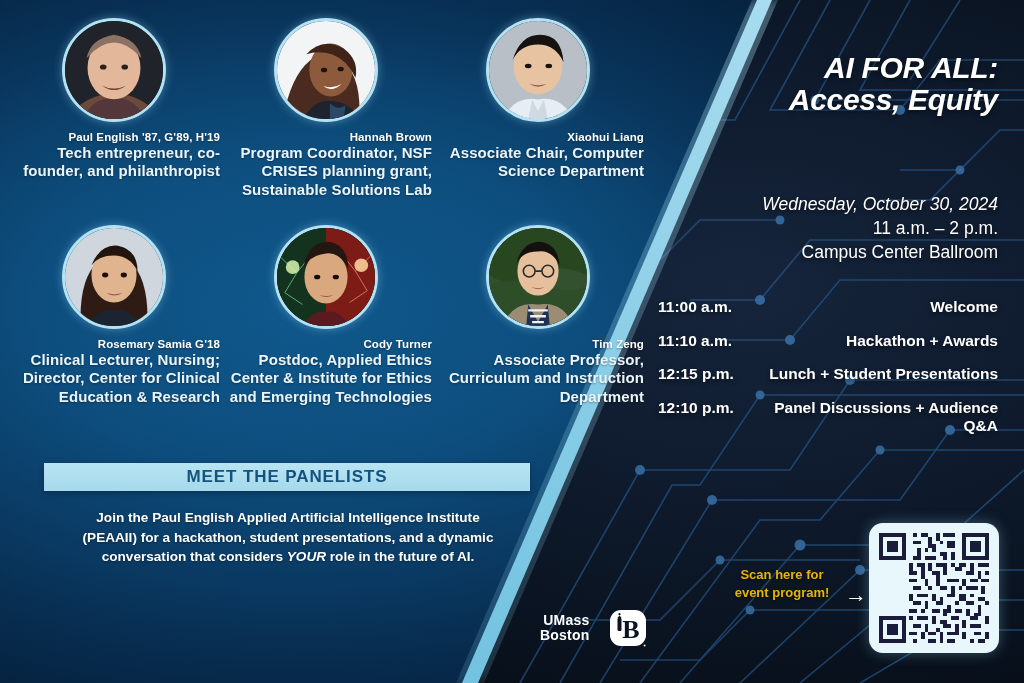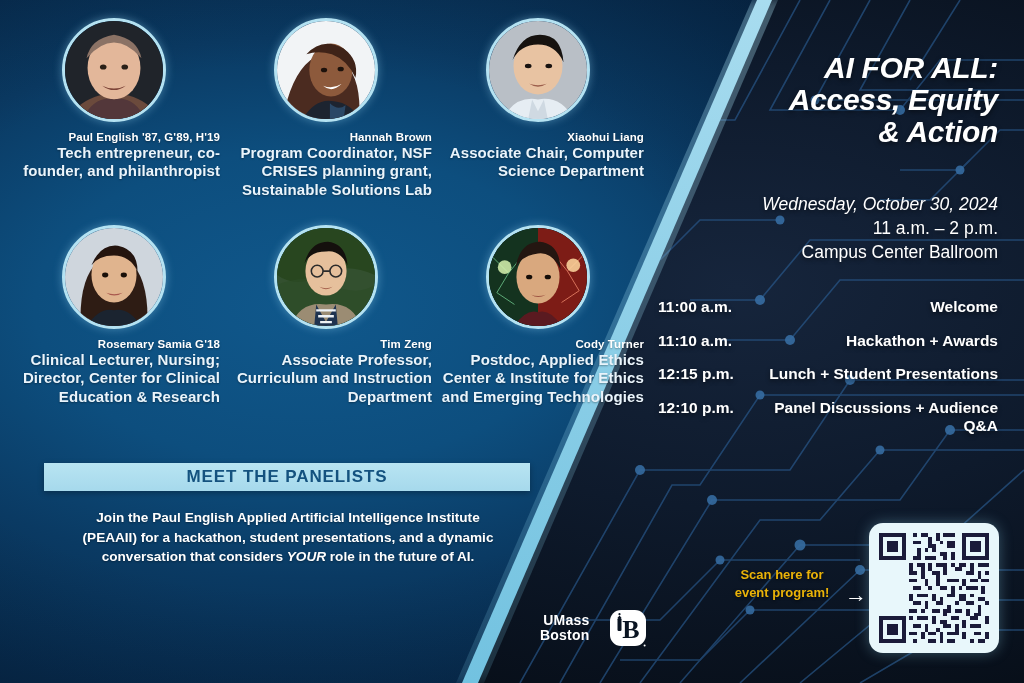--- a/index.html
+++ b/index.html
@@ -285,49 +285,20 @@
           </div>
         </div>
         <div class="pname">Rosemary Samia G'18</div>
         <div class="ptitle">Clinical Lecturer, Nursing; Director, Center for Clinical Education &amp; Research</div>
       </div>
 
       <div class="pcard">
         <div class="avatar-wrap">
           <div class="avatar">
             <svg class="ph" viewBox="0 0 100 100" preserveAspectRatio="xMidYMid slice">
-              <rect width="100" height="100" fill="#33502f"></rect>
-              <path d="M0 0 H100 V48 Q70 34 46 48 Q20 62 0 48Z" fill="#28461f"></path>
-              <path d="M0 58 Q30 46 56 58 Q82 70 100 58 V100 H0Z" fill="#2c4b26" opacity=".7"></path>
-              <ellipse cx="50" cy="44" rx="21" ry="25" fill="#e6c09c"></ellipse>
-              <path d="M28 36 Q34 14 52 14 Q70 16 72 38 Q64 22 50 24 Q34 24 28 36Z" fill="#14100d"></path>
-              <g fill="none" stroke="#2b2b2b" stroke-width="1.6">
-                <circle cx="41" cy="44" r="6"></circle>
-                  <circle cx="60" cy="44" r="6"></circle>
-                  <path d="M47 44 H54"></path>
-              </g>
-              <path d="M43 60 Q50 65 57 60 Q50 63 43 60Z" fill="#a25c48"></path>
-              <path d="M14 100 Q24 74 50 78 Q76 74 86 100Z" fill="#9b8c73"></path>
-              <path d="M40 78 L50 96 L60 78 L62 100 L38 100Z" fill="#1f3350"></path>
-              <g stroke="#eef2f6" stroke-width="2.4">
-                <path d="M40 84 H60"></path>
-                  <path d="M42 90 H58"></path>
-                  <path d="M44 96 H56"></path>
-              </g>
-            </svg>
-          </div>
-        </div>
-        <div class="pname">Tim Zeng</div>
-        <div class="ptitle">Associate Professor, Curriculum and Instruction Department</div>
-      </div>
-
-      <div class="pcard">
-        <div class="avatar-wrap">
-          <div class="avatar">
-            <svg class="ph" viewBox="0 0 100 100" preserveAspectRatio="xMidYMid slice">
               <rect width="100" height="100" fill="#141a14"></rect>
               <path d="M0 0 L50 0 L50 100 L0 100Z" fill="#14331f"></path>
               <path d="M50 0 L100 0 L100 100 L50 100Z" fill="#7d1c16"></path>
               <g stroke="#7fe0a0" stroke-width="1" opacity=".7" fill="none">
                 <path d="M4 30 L20 46 L8 66 L26 78"></path>
                   <path d="M20 46 L36 26 L44 58"></path>
               </g>
               <g stroke="#ff9a7a" stroke-width="1" opacity=".7" fill="none">
                 <path d="M96 28 L80 44 L92 64 L74 76"></path>
                   <path d="M80 44 L64 24 L58 58"></path>
@@ -340,20 +311,49 @@
               <ellipse cx="60" cy="50" rx="3.2" ry="2.4" fill="#150d08"></ellipse>
               <path d="M43 68 Q50 73 58 68 Q50 71 43 68Z" fill="#9c5241"></path>
               <path d="M26 100 Q38 82 50 86 Q62 82 74 100Z" fill="#5a1a20"></path>
             </svg>
           </div>
         </div>
         <div class="pname">Cody Turner</div>
         <div class="ptitle">Postdoc, Applied Ethics Center &amp; Institute for Ethics and Emerging Technologies</div>
       </div>
 
+      <div class="pcard">
+        <div class="avatar-wrap">
+          <div class="avatar">
+            <svg class="ph" viewBox="0 0 100 100" preserveAspectRatio="xMidYMid slice">
+              <rect width="100" height="100" fill="#33502f"></rect>
+              <path d="M0 0 H100 V48 Q70 34 46 48 Q20 62 0 48Z" fill="#28461f"></path>
+              <path d="M0 58 Q30 46 56 58 Q82 70 100 58 V100 H0Z" fill="#2c4b26" opacity=".7"></path>
+              <ellipse cx="50" cy="44" rx="21" ry="25" fill="#e6c09c"></ellipse>
+              <path d="M28 36 Q34 14 52 14 Q70 16 72 38 Q64 22 50 24 Q34 24 28 36Z" fill="#14100d"></path>
+              <g fill="none" stroke="#2b2b2b" stroke-width="1.6">
+                <circle cx="41" cy="44" r="6"></circle>
+                  <circle cx="60" cy="44" r="6"></circle>
+                  <path d="M47 44 H54"></path>
+              </g>
+              <path d="M43 60 Q50 65 57 60 Q50 63 43 60Z" fill="#a25c48"></path>
+              <path d="M14 100 Q24 74 50 78 Q76 74 86 100Z" fill="#9b8c73"></path>
+              <path d="M40 78 L50 96 L60 78 L62 100 L38 100Z" fill="#1f3350"></path>
+              <g stroke="#eef2f6" stroke-width="2.4">
+                <path d="M40 84 H60"></path>
+                  <path d="M42 90 H58"></path>
+                  <path d="M44 96 H56"></path>
+              </g>
+            </svg>
+          </div>
+        </div>
+        <div class="pname">Tim Zeng</div>
+        <div class="ptitle">Associate Professor, Curriculum and Instruction Department</div>
+      </div>
+
     </div>
   </div>
 
   <div class="banner">
     <span>MEET THE PANELISTS</span>
   </div>
 
   <div class="blurb"><span>Join the Paul English Applied Artificial Intelligence Institute (PEAAII) for a hackathon, student presentations, and a dynamic conversation that considers </span><em>YOUR</em><span> role in the future of AI.</span></div>
 
   <div class="logo">
@@ -371,21 +371,20 @@
         </g>
         <text x="22" y="30" font-family="Liberation Serif, serif" font-size="26" font-weight="bold" fill="#0a1422" text-anchor="middle">B</text>
         <circle cx="35.6" cy="37.4" r="1" fill="#ffffff"></circle>
       </svg>
     </div>
   </div>
 
   <div class="title">
     <div>AI FOR ALL:</div>
     <div>Access, Equity</div>
-    <div>&amp; Action</div>
   </div>
 
   <div class="when">
     <div class="l1">Wednesday, October 30, 2024</div>
     <div>11 a.m. – 2 p.m.</div>
     <div>Campus Center Ballroom</div>
   </div>
 
   <div class="sched">
     <div class="srow">

